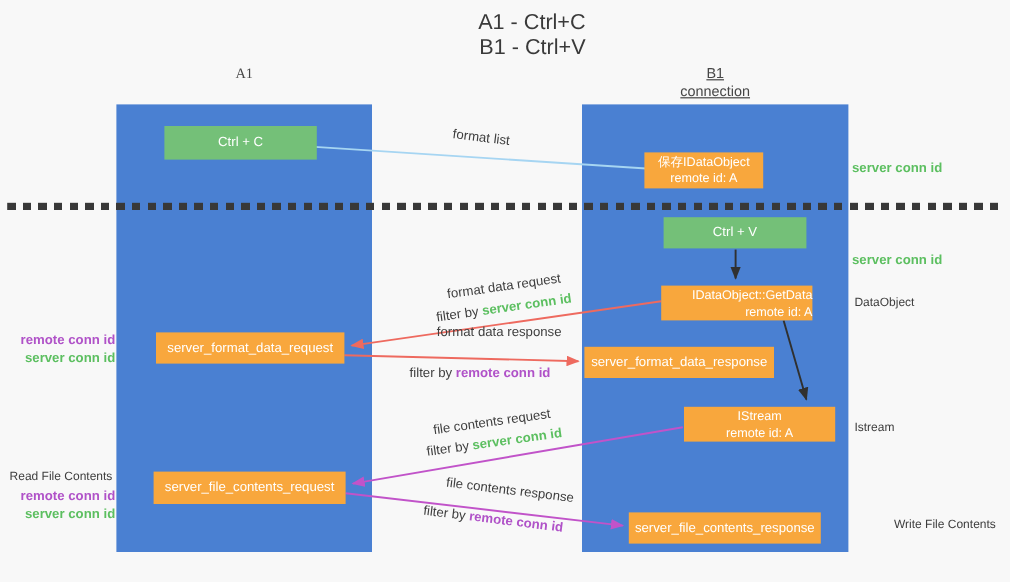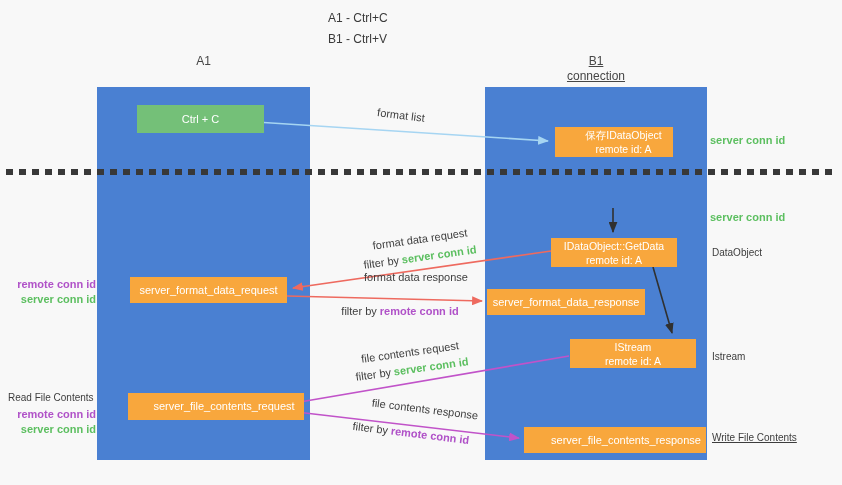--- a/index.html
+++ b/index.html
@@ -2,22 +2,22 @@
 <html style="--lane-blue: #4a80d2; --box-green: #74c078; --box-orange: #f8a73d; --arrow-blue: #a6d5f2; --arrow-red: #ee6a5f; --arrow-magenta: #c153c9; --arrow-black: #303030; --text-green: #5cbf60; --text-purple: #b052c8; --divider-dark: #383838;"><head>
 <meta charset="utf-8">
 <style>
   html,body{margin:0;padding:0;}
   body{
     width:842px;height:485px;background:#f8f8f8;position:relative;overflow:hidden;
     font-family:"Liberation Sans","DejaVu Sans",sans-serif;color:#3d3d3d;
   }
   .stage{position:absolute;inset:0;}
   .title{
-    position:absolute;left:328px;top:8px;width:160px;text-align:left;
-    font-size:12px;line-height:21px;color:#3a3a3a;
+    position:absolute;left:328px;top:8px;width:160px;text-align:right;
+    font-size:18px;line-height:21px;color:#3a3a3a;
   }
   .lane-header{position:absolute;text-align:center;font-size:12px;line-height:15px;color:#464646;}
   .lane{position:absolute;background:var(--lane-blue,#4a80d2);}
   .divider{
     position:absolute;left:6px;right:6px;top:169px;height:6px;z-index:3;
     background:repeating-linear-gradient(90deg,#383838 0 7px,transparent 7px 13px);
   }
   .arrows{position:absolute;left:0;top:0;z-index:4;pointer-events:none;}
   .node{
     position:absolute;z-index:5;display:flex;flex-direction:column;align-items:center;justify-content:center;
@@ -44,21 +44,21 @@
 </head>
 <body>
 
 <div class="stage">
 
   <div class="title">
     <div>A1 - Ctrl+C</div>
     <div>B1 - Ctrl+V</div>
   </div>
 
-  <div class="lane-header" style="left:97px;width:213px;top:54px;">
+  <div class="lane-header" style="left:97px;width:213px;top:54px;font-family:Liberation Serif, serif;">
     <div>A1</div>
   </div>
   <div class="lane-header" style="left:485px;width:222px;top:54px;text-decoration:underline;">
     <div>B1</div>
     <div>connection</div>
   </div>
 
   <div class="lane" style="left:97px;top:87px;width:213px;height:373px;"></div>
   <div class="lane" style="left:485px;top:87px;width:222px;height:373px;"></div>
 
@@ -84,42 +84,45 @@
     <line x1="551" y1="251" x2="293" y2="288" stroke="#ee6a5f" stroke-width="1.6" marker-end="url(#ah-red)"></line>
     <line x1="287" y1="296" x2="482" y2="301" stroke="#ee6a5f" stroke-width="1.6" marker-end="url(#ah-red)"></line>
     <line x1="653" y1="267" x2="672" y2="333" stroke="#303030" stroke-width="1.6" marker-end="url(#ah-black)"></line>
     <line x1="569" y1="356" x2="294" y2="403" stroke="#c153c9" stroke-width="1.6" marker-end="url(#ah-magenta)"></line>
     <line x1="288" y1="411" x2="519" y2="438" stroke="#c153c9" stroke-width="1.6" marker-end="url(#ah-magenta)"></line>
   </svg>
 
   <div class="node green" style="left:137px;top:105px;width:127px;height:28px;">
     <span>Ctrl + C</span>
   </div>
-  <div class="node orange two-line" style="left:555px;top:127px;width:99px;height:30px;padding-left:19px;">
+  <div class="node orange two-line" style="left:537px;top:127px;width:99px;height:30px;">
     <span>保存IDataObject</span>
     <span>remote id: A</span>
   </div>
-  <div class="node orange two-line" style="left:551px;top:238px;width:126px;height:29px;">
+  <div class="node green" style="left:553px;top:181px;width:119px;height:26px;">
+    <span>Ctrl + V</span>
+  </div>
+  <div class="node orange two-line" style="left:551px;top:238px;width:126px;height:29px;align-items:flex-end;">
     <span>IDataObject::GetData</span>
     <span>remote id: A</span>
   </div>
   <div class="node orange" style="left:130px;top:277px;width:157px;height:26px;">
     <span>server_format_data_request</span>
   </div>
   <div class="node orange" style="left:487px;top:289px;width:158px;height:26px;">
     <span>server_format_data_response</span>
   </div>
   <div class="node orange two-line" style="left:570px;top:339px;width:126px;height:29px;">
     <span>IStream</span>
     <span>remote id: A</span>
   </div>
-  <div class="node orange" style="left:128px;top:393px;width:160px;height:27px;padding-left:16px;">
+  <div class="node orange" style="left:128px;top:393px;width:160px;height:27px;">
     <span>server_file_contents_request</span>
   </div>
-  <div class="node orange" style="left:524px;top:427px;width:160px;height:26px;padding-left:22px;">
+  <div class="node orange" style="left:524px;top:427px;width:160px;height:26px;">
     <span>server_file_contents_response</span>
   </div>
 
   <div class="edge-label" style="left:401px;top:115px;--r:7deg;">format list</div>
 
   <div class="edge-label" style="left:420px;top:239px;--r:-8deg;">format data request</div>
   <div class="edge-label" style="left:420px;top:257px;--r:-8deg;">
     <span class="prefix">filter by</span><span class="key green-text">server conn id</span>
   </div>
 
@@ -135,21 +138,21 @@
 
   <div class="edge-label" style="left:425px;top:409px;--r:7deg;">file contents response</div>
   <div class="edge-label" style="left:411px;top:433px;--r:7deg;">
     <span class="prefix">filter by</span><span class="key purple-text">remote conn id</span>
   </div>
 
   <div class="ann green-text" style="left:710px;top:133px;">server conn id</div>
   <div class="ann green-text" style="left:710px;top:210px;">server conn id</div>
   <div class="ann dark" style="left:712px;top:245px;">DataObject</div>
   <div class="ann dark" style="left:712px;top:349px;">Istream</div>
-  <div class="ann dark" style="left:712px;top:430px;text-decoration:underline;">Write File Contents</div>
+  <div class="ann dark" style="left:745px;top:430px;">Write File Contents</div>
 
   <div class="ann-block" style="top:277px;">
     <div class="purple-text">remote conn id</div>
     <div class="green-text">server conn id</div>
   </div>
   <div class="ann dark" style="left:8px;top:390px;">Read File Contents</div>
   <div class="ann-block" style="top:407px;">
     <div class="purple-text">remote conn id</div>
     <div class="green-text">server conn id</div>
   </div>

